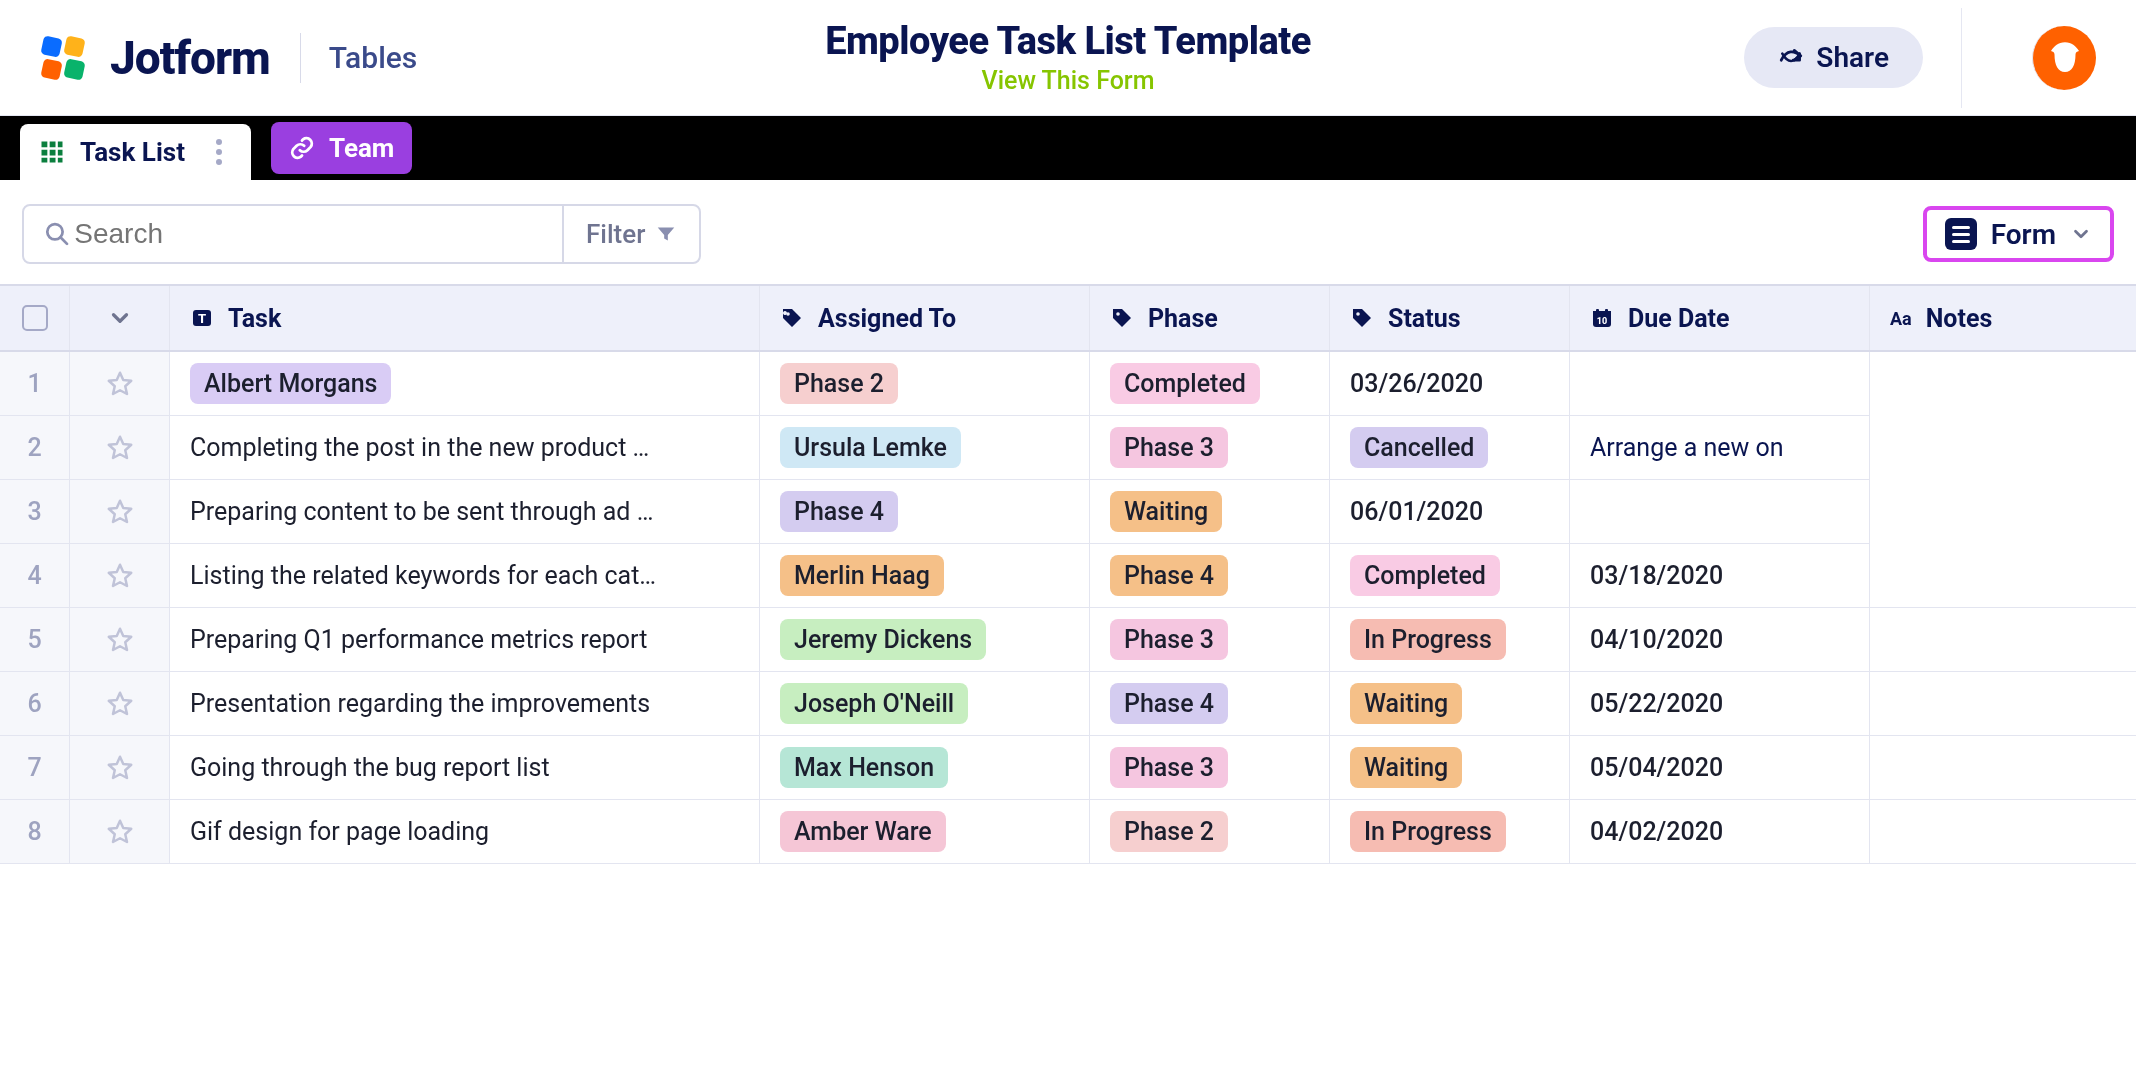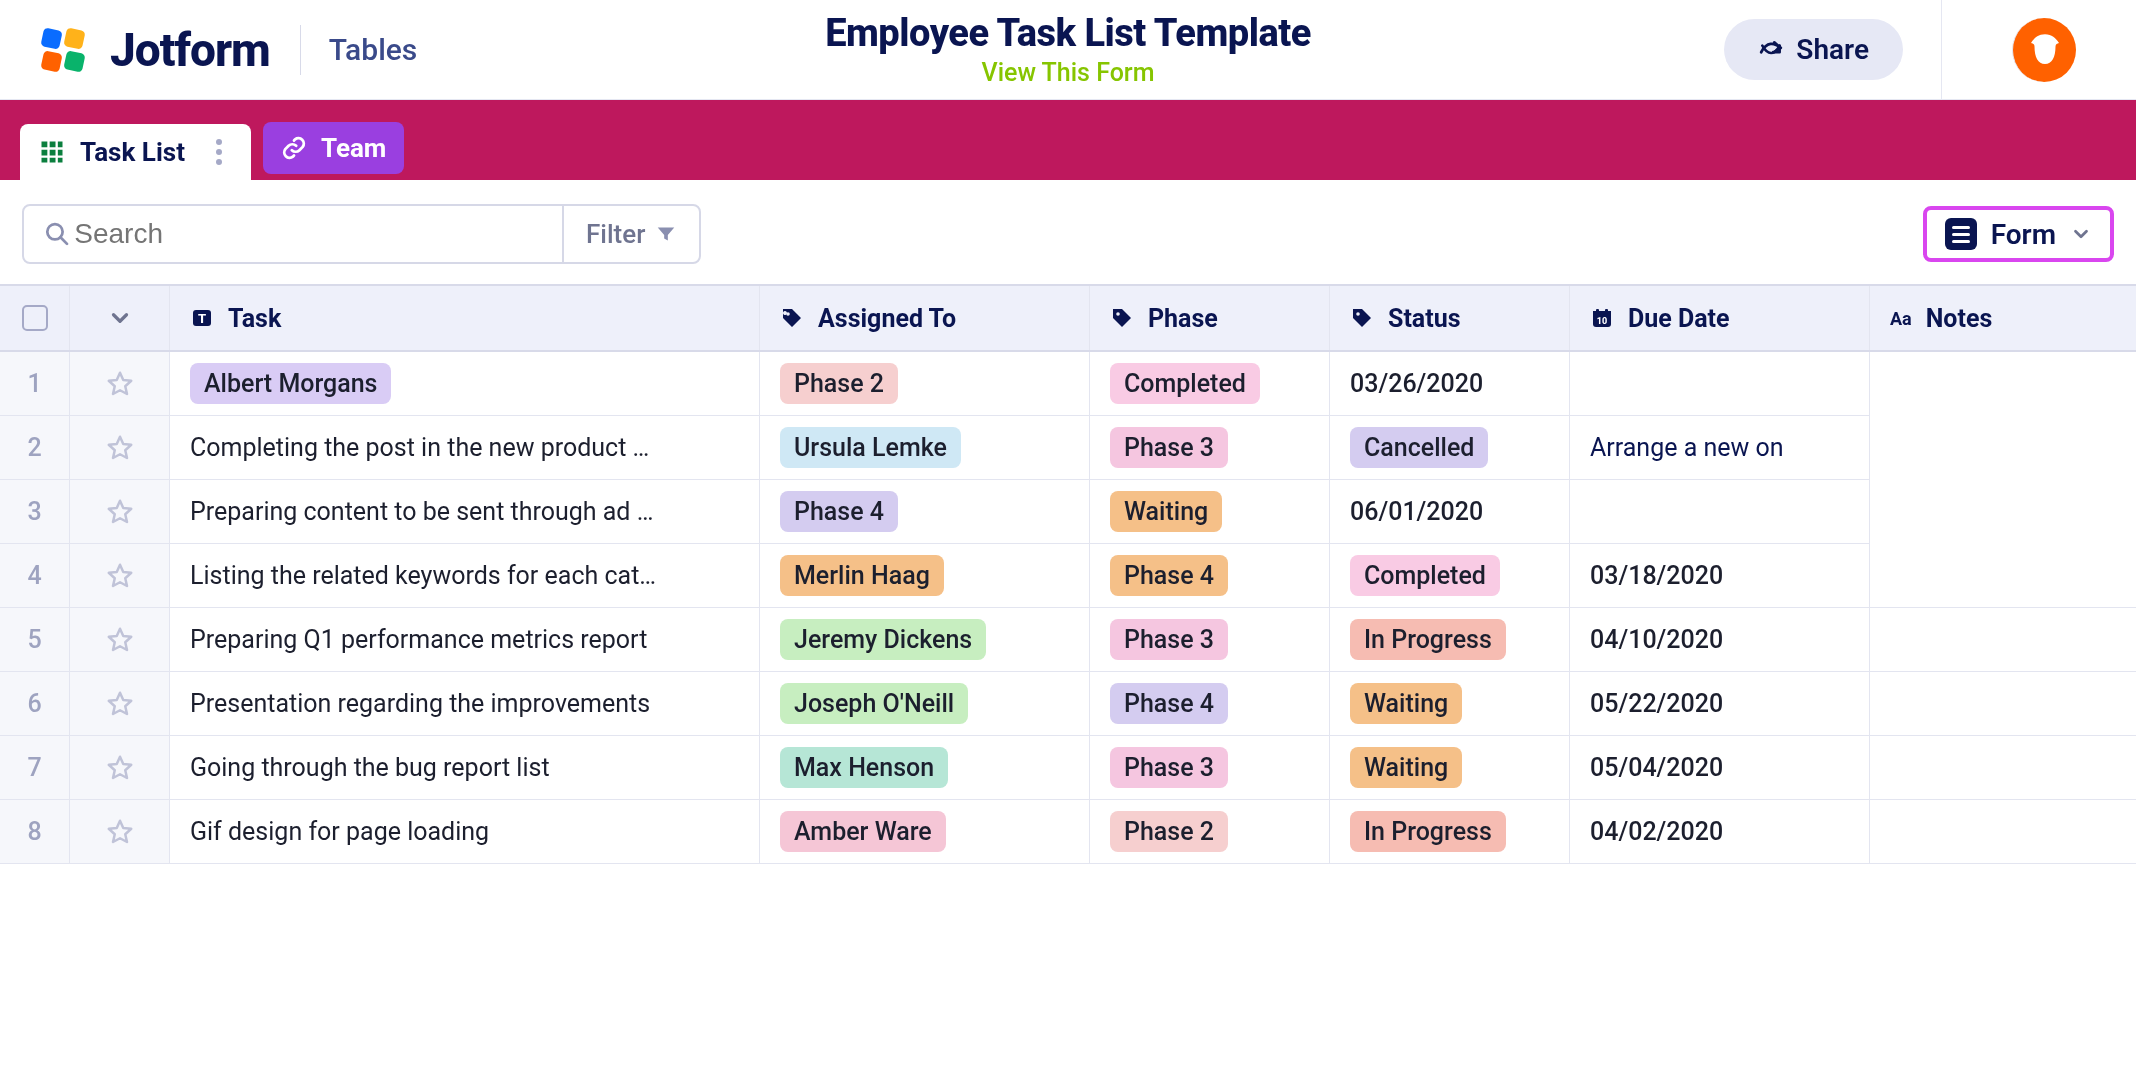--- a/index.html
+++ b/index.html
@@ -1,33 +1,33 @@
 <!DOCTYPE html>
 <html><head>
 <meta charset="utf-8">
 <style>
   * { box-sizing: border-box; margin: 0; padding: 0; }
   body { font-family: -apple-system, BlinkMacSystemFont, "Segoe UI", Roboto, Helvetica, Arial, sans-serif; background:#fff; color:#0a1551; width:2136px; }
   
-  .header { display:flex; align-items:center; height:100px; border-bottom:1px solid #e5e7f2; position:relative; }
+  .header { display:flex; align-items:center; height:116px; border-bottom:1px solid #e5e7f2; position:relative; }
   .logo-wrap { display:flex; align-items:center; padding-left:38px; }
   .logo-mark { width:50px; height:50px; margin-right:22px; display:inline-flex; align-items:center; justify-content:center; }
   .logo-word { font-size:46px; font-weight:800; letter-spacing:-1px; color:#0a1551; }
   .divider { width:1px; height:50px; background:#d8dae9; margin:0 28px 0 30px; }
   .tables-label { font-size:30px; color:#3a4a8a; font-weight:500; }
   .title-block { position:absolute; left:50%; transform:translateX(-50%); text-align:center; line-height:1.2; }
   .title-main { font-size:38px; font-weight:800; color:#0a1551; letter-spacing:-0.5px; }
   .title-sub { font-size:25px; color:#86c500; font-weight:500; margin-top:2px; }
-  .header-right { margin-left:auto; display:flex; align-items:center; padding-right:60px; gap:30px;text-align:right; }
+  .header-right { margin-left:auto; display:flex; align-items:center; padding-right:40px; gap:30px;text-align:right; }
   .share-btn { display:flex; align-items:center; gap:12px; background:#e6e8f5; border-radius:40px; padding:14px 34px; font-size:28px; font-weight:600; color:#0a1551; cursor:pointer; }
   .avatar { width:64px; height:64px; border-radius:50%; background:#ff6100; display:flex; align-items:center; justify-content:center; margin-left:10px; border-left:1px solid #e5e7f2; padding-left:0; }
   .avatar svg { width:42px; height:42px; }
   .header-sep { width:1px; height:100px; background:#e5e7f2; margin:0 30px 0 8px;}
   
-  .tab-strip { background:#be185d; height:80px; display:flex; align-items:flex-end; padding-left:20px; gap:12px; }
+  .tab-strip { background:#000000; height:64px; display:flex; align-items:flex-end; padding-left:20px; gap:20px; }
   .tab { height:56px; border-radius:8px 8px 0 0; display:flex; align-items:center; gap:14px; padding:0 18px; font-size:26px; font-weight:700; cursor:pointer; }
   .tab-active { background:#fff; color:#0a1551; margin-top:6px; }
   .tab-active .grid-icon { color:#0b7f3e; }
   .tab-team { background:#9a3fe0; color:#fff; height:52px; border-radius:8px; margin-bottom:6px; }
   .tab-menu-dots { width:28px; display:flex; flex-direction:column; gap:4px; align-items:center; margin-left:6px; }
   .tab-menu-dots span{ width:6px; height:6px; background:#a5a9c7; border-radius:50%; }
   
   .toolbar { display:flex; align-items:center; padding:24px 22px 20px 22px; gap:0; }
   .search-filter { display:flex; border:2px solid #d6d8e7; border-radius:8px; overflow:hidden; height:60px; }
   .search-box { display:flex; align-items:center; width:538px; padding:0 20px; gap:4px; }

